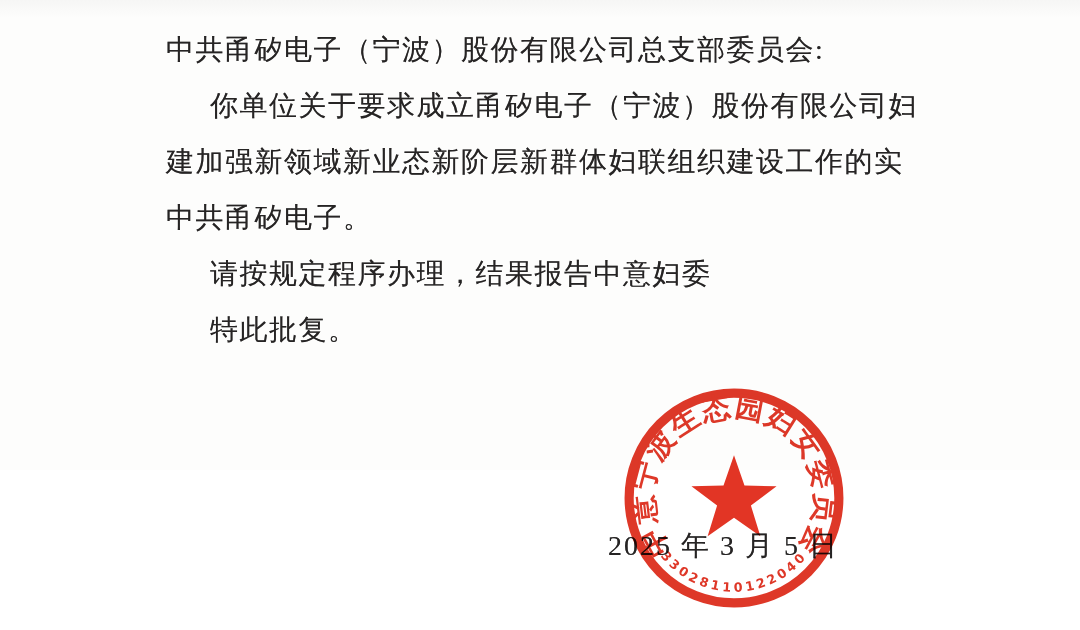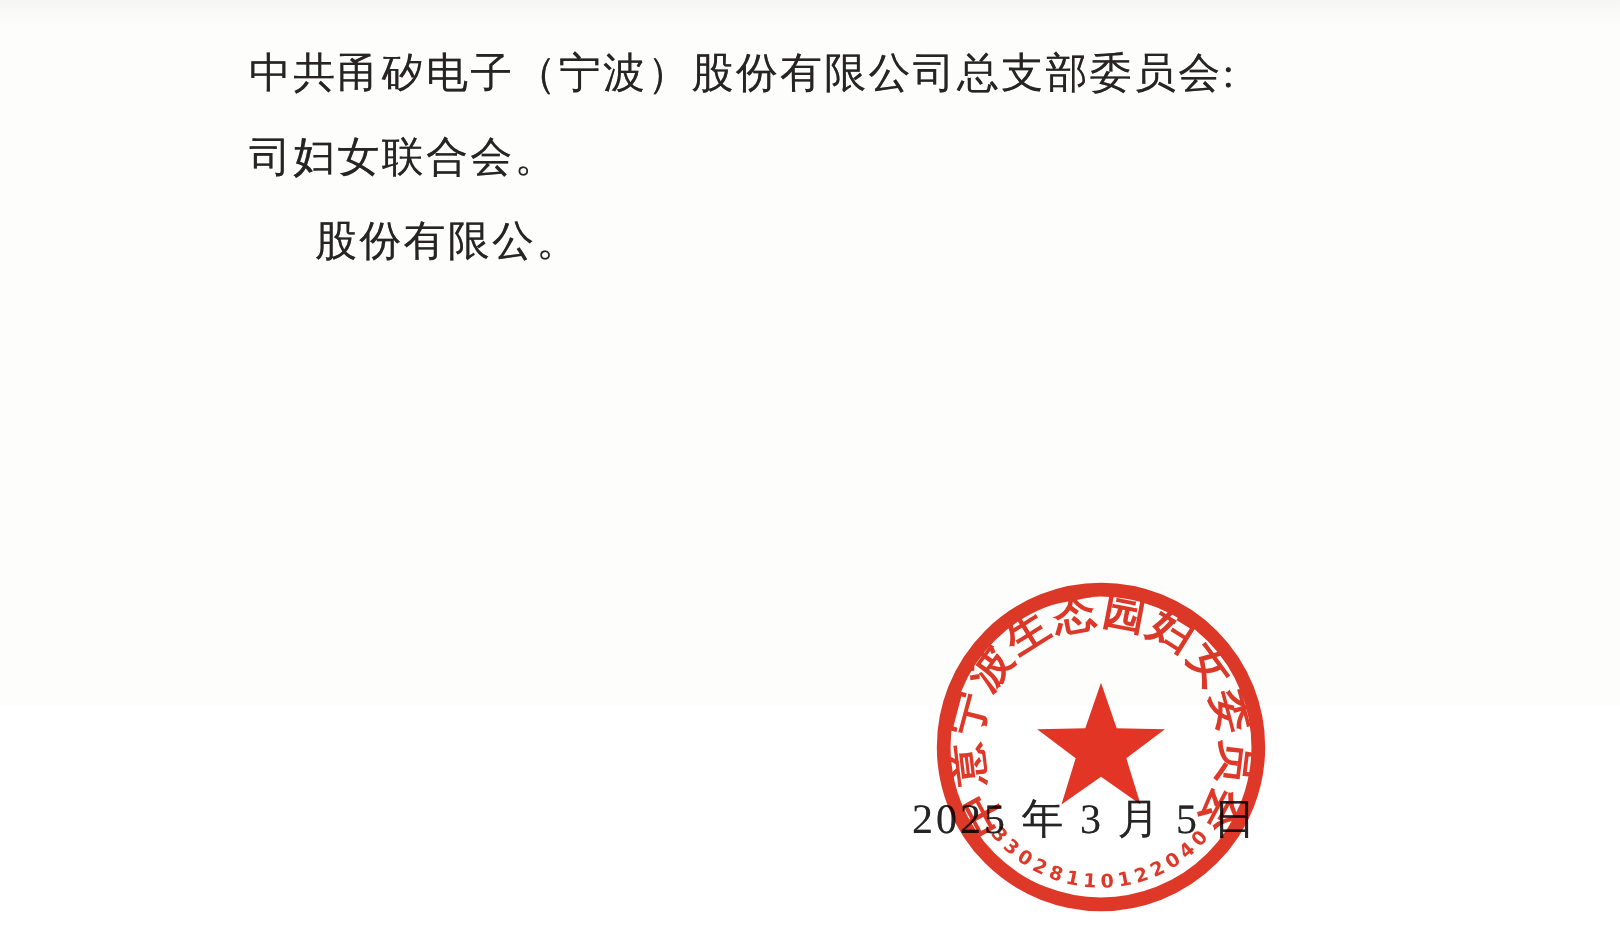--- a/index.html
+++ b/index.html
@@ -65,22 +65,25 @@
     letter-spacing: 3.2px;
   }
 </style>
 </head>
 <body>
 
 <div class="page">
 
   <div class="body-text">
     <div class="doc-line">中共甬矽电子（宁波）股份有限公司总支部委员会:</div>
-    <div class="doc-line">司妇女联合会。</div>
-    <div class="doc-line indent">股份有限公。</div>
+    <div class="doc-line indent">你单位关于要求成立甬矽电子（宁波）股份有限公司妇</div>
+    <div class="doc-line">建加强新领域新业态新阶层新群体妇联组织建设工作的实</div>
+    <div class="doc-line">中共甬矽电子。</div>
+    <div class="doc-line indent">请按规定程序办理，结果报告中意妇委</div>
+    <div class="doc-line indent">特此批复。</div>
   </div>
 
   <div class="doc-date">2025 年 3 月 5 日</div>
 
   <div class="seal">
     <svg viewBox="0 0 220 220" xmlns="http://www.w3.org/2000/svg">
       <defs>
         <path id="arcTop" d="M 40.7,150 A 80,80 0 1 1 179.3,150" fill="none"></path>
         <path id="arcBottom" d="M 34.6,162.8 A 92,92 0 0 0 185.4,162.8" fill="none"></path>
       </defs>

